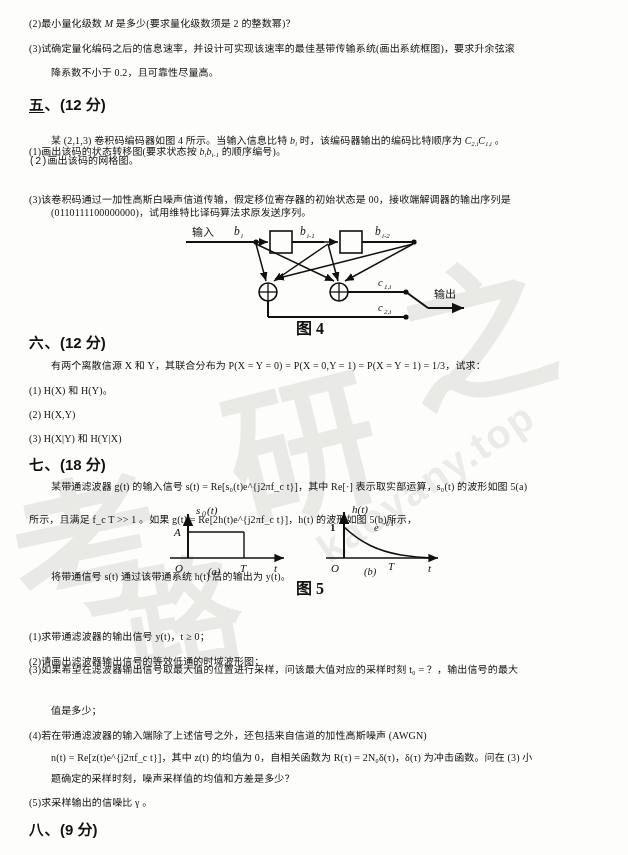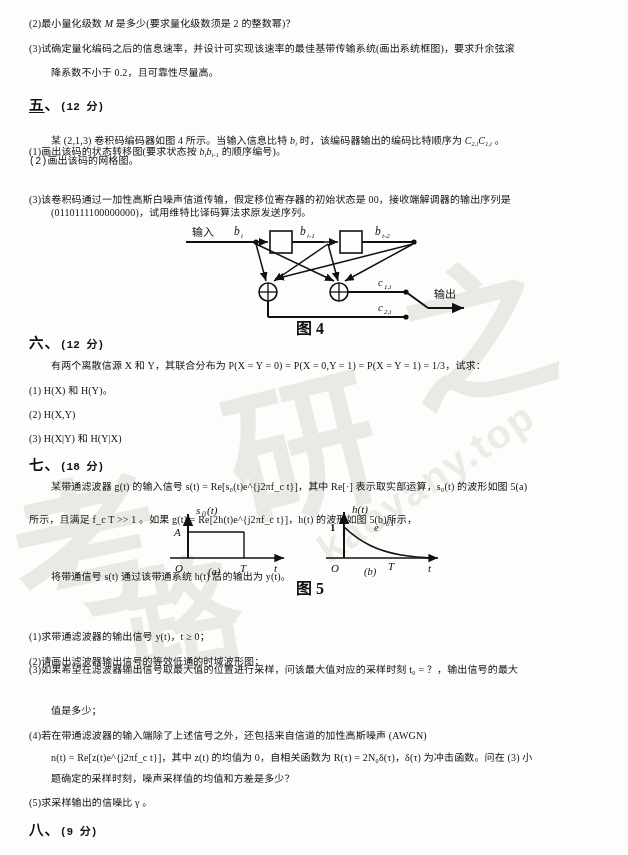--- a/index.html
+++ b/index.html
@@ -63,23 +63,23 @@
   .sec-head .cn {
     font-size: 14.5px;
     font-weight: bold;
     letter-spacing: 1px;
   }
   .sec-head .uline {
     text-decoration: underline;
     text-underline-offset: 2px;
   }
   .sec-head .pts {
-    font-size: 11px;
-    font-weight: bold;
-    font-family: Liberation Mono, monospace;
+    font-size: 15px;
+    font-weight: bold;
+    font-family: Liberation Sans, sans-serif;
   }
   i, .it { font-style: italic; }
   sub {
     font-size: 0.62em;
     vertical-align: -0.28em;
     font-style: italic;
   }
   
   #fig4 {
     position: absolute;

